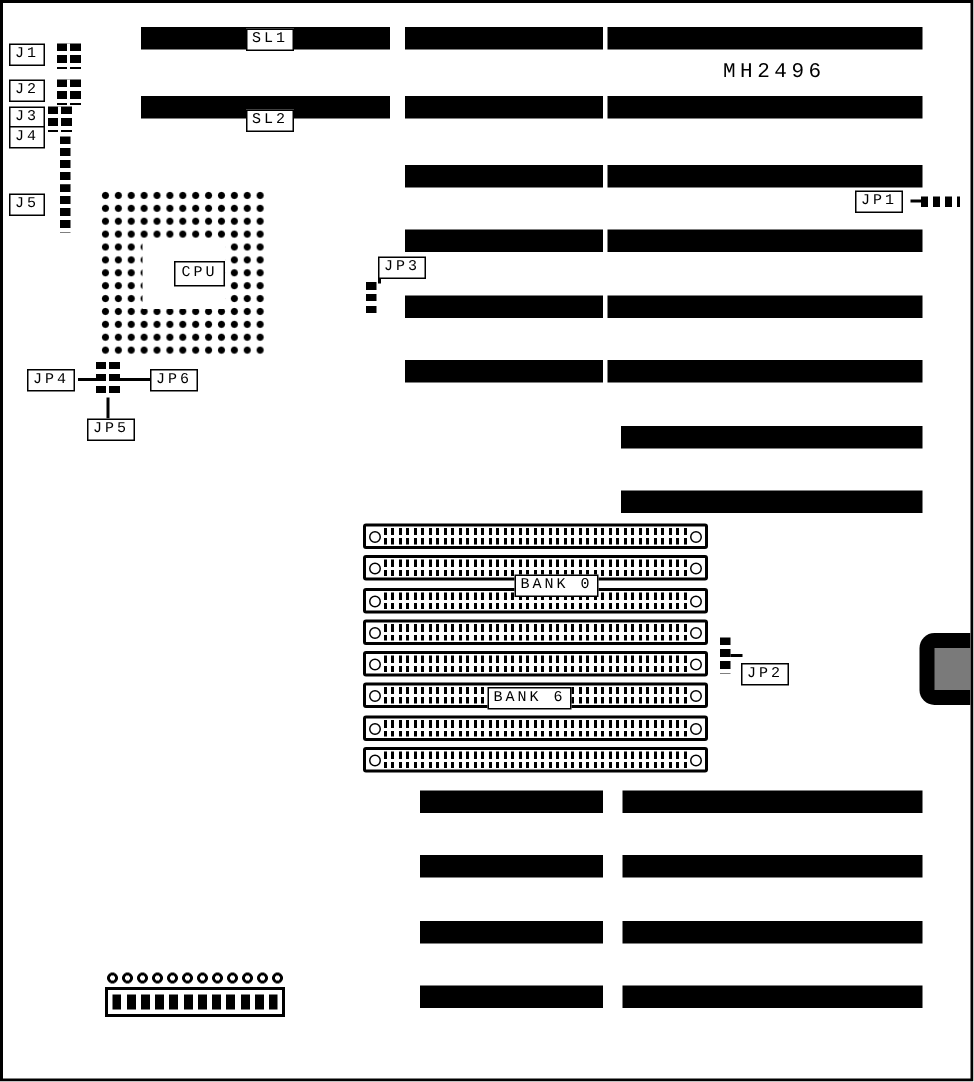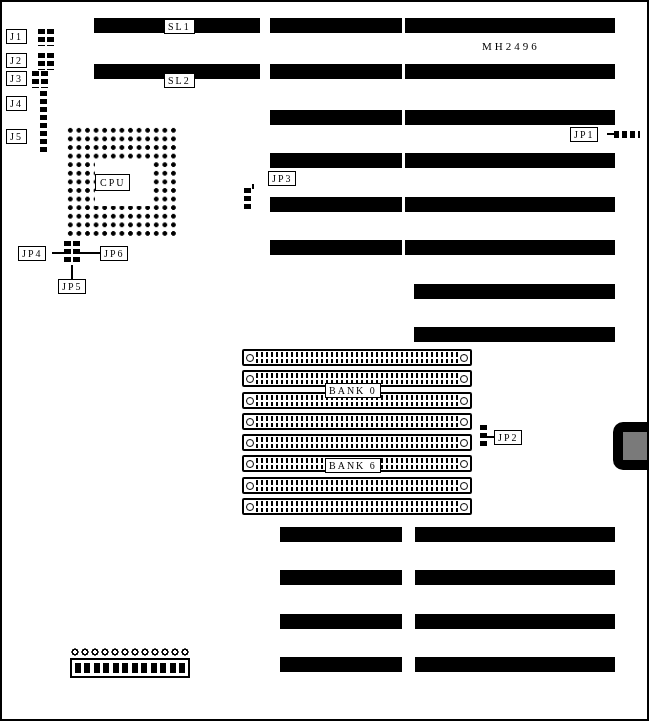--- a/index.html
+++ b/index.html
@@ -1,35 +1,35 @@
 <!DOCTYPE html>
 <html><head>
 <meta charset="utf-8">
 <style>
   html,body{margin:0;padding:0;background:#fff;}
   .board{position:relative;width:649px;height:721px;background:#fff;border:2px solid #000;
-         box-sizing:border-box;font-family:Liberation Serif, serif;
+         box-sizing:border-box;font-family:Liberation Mono, monospace;
          color:#000;overflow:hidden;}
   .slot{position:absolute;height:15px;background:#000;}
   .lbl{position:absolute;background:#fff;border:1px solid #000;font-size:10px;line-height:13px;
        height:13px;padding:0 3px;letter-spacing:2px;white-space:nowrap;z-index:3;}
-  .txt{position:absolute;font-size:11px;letter-spacing:3px;z-index:2;}
+  .txt{position:absolute;font-size:14px;letter-spacing:3px;z-index:2;}
   .wire{position:absolute;background:#000;z-index:2;}
   .pins-v{position:absolute;width:7px;z-index:2;
           background-image:repeating-linear-gradient(180deg,#000 0 5px,transparent 5px 8px);}
   .pins-h{position:absolute;height:7px;z-index:2;
           background-image:repeating-linear-gradient(90deg,#000 0 5px,transparent 5px 8px);}
   .pins-2c{position:absolute;width:16px;z-index:2;
           background-image:linear-gradient(90deg,transparent 0 7px,#fff 7px 9px,transparent 9px),
                            repeating-linear-gradient(180deg,#000 0 5px,transparent 5px 8px);}
   .cpu{position:absolute;left:64px;top:124px;width:112px;height:112px;
        background-image:radial-gradient(circle at 4.3px 4.3px,#000 2px,transparent 2.7px);
        background-size:8.6px 8.6px;}
   .cpu-center{position:absolute;left:29px;top:33px;width:55px;height:47px;background:#fff;
-       display:flex;align-items:center;justify-content:flex-start;}
+       display:flex;align-items:center;justify-content:flex-end;}
   .cpu-lbl{border:1px solid #000;font-size:10px;line-height:13px;padding:1px 4px;
        letter-spacing:2px;background:#fff;}
   .mem{position:absolute;left:240px;top:347px;width:230px;height:166px;
        display:flex;flex-direction:column;justify-content:space-between;}
   .simm{position:relative;height:17px;border:2px solid #000;box-sizing:border-box;border-radius:2px;background:#fff;}
   .simm-ticks{position:absolute;left:12px;right:12px;top:1px;bottom:1px;
        background-image:linear-gradient(180deg,transparent 0 5px,#fff 5px 7px,transparent 7px),
                         repeating-linear-gradient(90deg,#000 0 2px,transparent 2px 5px);}
   .hole{position:absolute;top:3px;width:6px;height:6px;border:1px solid #000;border-radius:50%;background:#fff;}
   .hole.l{left:2px}.hole.r{right:2px}
@@ -79,40 +79,40 @@
   <div class="lbl" style="left:162px;top:71px">SL2</div>
 
   <div class="txt" style="left:480px;top:38px">MH2496</div>
 
   <div class="lbl" style="left:4px;top:27px">J1</div>
   <div class="pins-2c" style="left:36px;top:27px;height:17px"></div>
   <div class="lbl" style="left:4px;top:51px">J2</div>
   <div class="pins-2c" style="left:36px;top:51px;height:17px"></div>
   <div class="lbl" style="left:4px;top:69px">J3</div>
   <div class="pins-2c" style="left:30px;top:69px;height:17px"></div>
-  <div class="lbl" style="left:4px;top:94px">J4</div>
+  <div class="lbl" style="left:4px;top:82px">J4</div>
   <div class="pins-v" style="left:38px;top:89px;height:32px"></div>
   <div class="lbl" style="left:4px;top:127px">J5</div>
   <div class="pins-v" style="left:38px;top:121px;height:32px"></div>
 
   <div class="cpu">
     <div class="cpu-center">
       <div class="cpu-lbl">CPU</div>
     </div>
   </div>
 
   <div class="pins-2c" style="left:62px;top:239px;height:24px"></div>
   <div class="wire" style="left:50px;top:250px;width:12px;height:2px"></div>
   <div class="wire" style="left:78px;top:250px;width:20px;height:2px"></div>
   <div class="wire" style="left:69px;top:263px;width:2px;height:14px"></div>
   <div class="lbl" style="left:16px;top:244px">JP4</div>
   <div class="lbl" style="left:98px;top:244px">JP6</div>
   <div class="lbl" style="left:56px;top:277px">JP5</div>
 
-  <div class="lbl" style="left:266px;top:169px">JP3</div>
+  <div class="lbl" style="left:250px;top:169px">JP3</div>
   <div class="wire" style="left:250px;top:182px;width:2px;height:5px"></div>
   <div class="pins-v" style="left:242px;top:186px;height:22px"></div>
 
   <div class="lbl" style="left:568px;top:125px">JP1</div>
   <div class="wire" style="left:605px;top:131px;width:8px;height:2px"></div>
   <div class="pins-h" style="left:612px;top:129px;width:26px"></div>
 
   <div class="mem">
     <div class="simm">
       <div class="hole l"></div>
@@ -148,26 +148,26 @@
       <div class="hole l"></div>
       <div class="simm-ticks"></div>
       <div class="hole r"></div>
     </div>
     <div class="simm">
       <div class="hole l"></div>
       <div class="simm-ticks"></div>
       <div class="hole r"></div>
     </div>
   </div>
-  <div class="lbl" style="left:323px;top:381px">BANK 0</div>
+  <div class="lbl" style="left:341px;top:381px">BANK 0</div>
   <div class="lbl" style="left:323px;top:456px">BANK 6</div>
 
   <div class="pins-v" style="left:478px;top:423px;height:24px"></div>
   <div class="wire" style="left:485px;top:434px;width:8px;height:2px"></div>
-  <div class="lbl" style="left:492px;top:428px">JP2</div>
+  <div class="lbl" style="left:492px;top:440px">JP2</div>
 
   <div class="kbd">
     <div class="kbd-in"></div>
   </div>
 
   <div class="pwr">
     <div class="pwr-pins"></div>
     <div class="pwr-body">
       <div class="pwr-cells"></div>
     </div>

